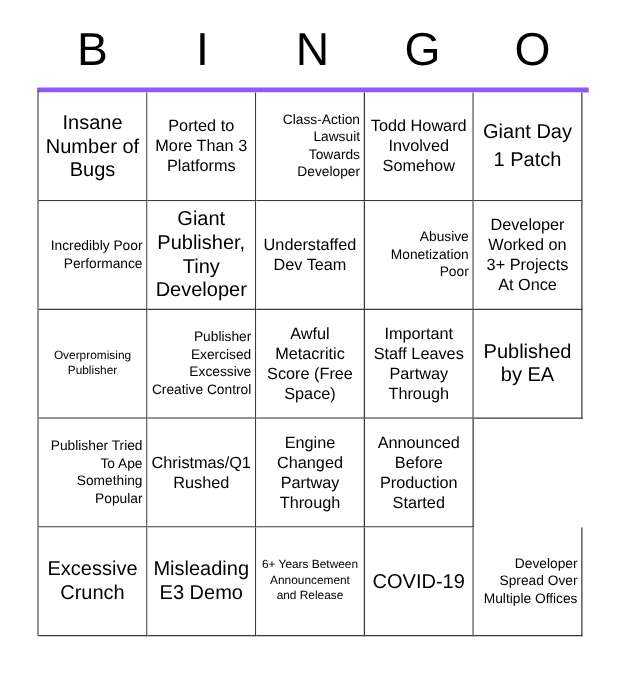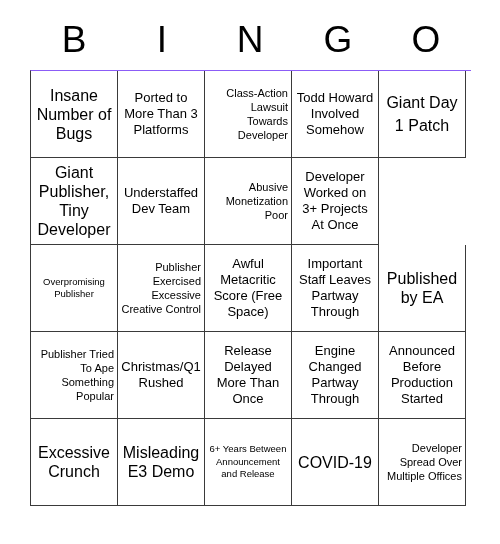--- a/index.html
+++ b/index.html
@@ -32,21 +32,21 @@
     font-size: 37px;
     line-height: 40px;
     font-weight: 400;
     color: #000000;
     letter-spacing: 0px;
     font-family: "Liberation Sans", sans-serif;
   }
   #grid {
     width: 440px;
     border-left: 1px solid #3a3a3a;
-    border-top: 1px solid #8b5cf6;
+    border-top: 4px solid #8b5cf6;
     box-sizing: content-box;
   }
   .grid-row {
     display: flex;
     width: 440px;
   }
   .cell {
     width: 87px;
     height: 87px;
     border-right: 1px solid #3a3a3a;
@@ -100,20 +100,23 @@
         </div>
       <div class="cell fs-md">
           <span class="cell-text">Todd Howard Involved Somehow</span>
         </div>
       <div class="cell fs-xl">
           <span class="cell-text">Giant Day 1 Patch</span>
         </div>
     </div>
 
     <div class="grid-row">
+      <div class="cell fs-sm">
+          <span class="cell-text">Incredibly Poor Performance</span>
+        </div>
       <div class="cell fs-lg">
           <span class="cell-text">Giant Publisher, Tiny Developer</span>
         </div>
       <div class="cell fs-md">
           <span class="cell-text">Understaffed Dev Team</span>
         </div>
       <div class="cell fs-sm">
           <span class="cell-text">Abusive Monetization Poor</span>
         </div>
       <div class="cell fs-md">
@@ -140,23 +143,20 @@
     </div>
 
     <div class="grid-row">
       <div class="cell fs-sm">
           <span class="cell-text">Publisher Tried To Ape Something Popular</span>
         </div>
       <div class="cell fs-md">
           <span class="cell-text">Christmas/Q1 Rushed</span>
         </div>
       <div class="cell fs-md">
-          <span class="cell-text">Release Delayed More Than Once</span>
-        </div>
-      <div class="cell fs-md">
           <span class="cell-text">Engine Changed Partway Through</span>
         </div>
       <div class="cell fs-md">
           <span class="cell-text">Announced Before Production Started</span>
         </div>
     </div>
 
     <div class="grid-row">
       <div class="cell fs-lg">
           <span class="cell-text">Excessive Crunch</span>

